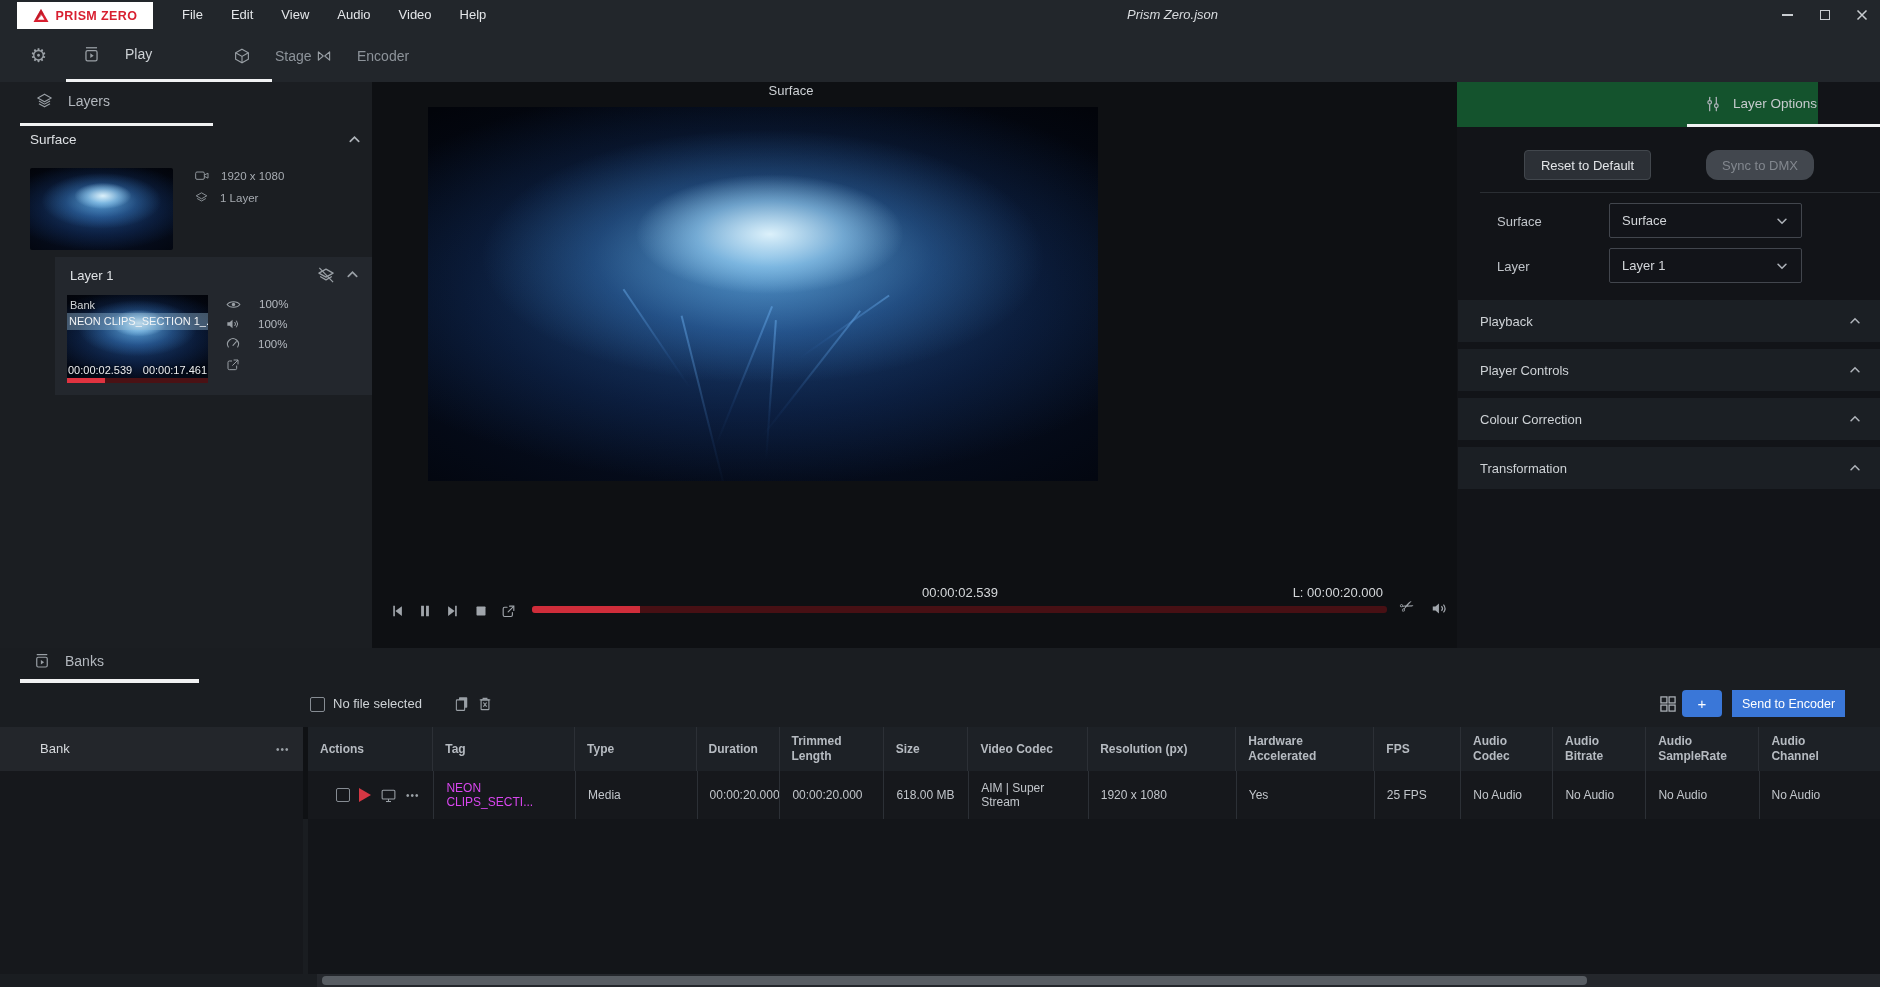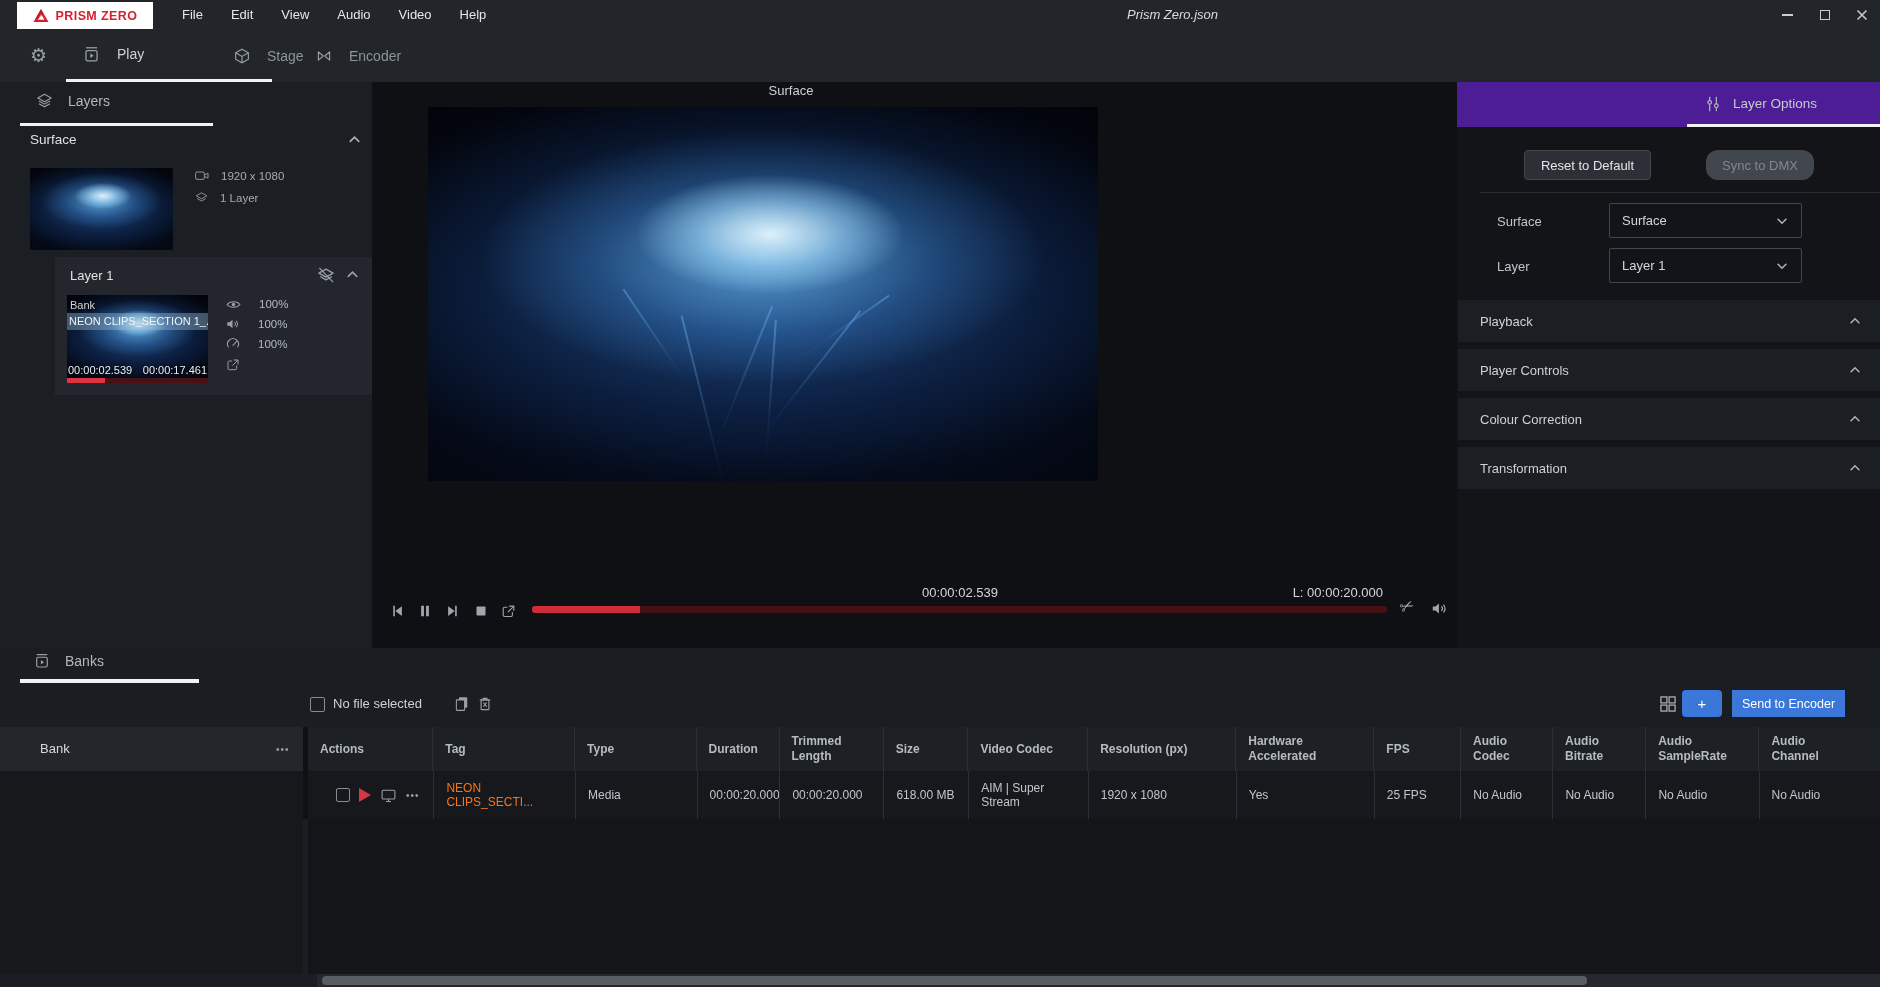--- a/index.html
+++ b/index.html
@@ -22,21 +22,21 @@
                font-style:italic; color:#d9dcdf; font-size:13px; }
   .win-controls { position:absolute; right:0; top:0; height:29px; display:flex; }
   .win-btn { width:37px; height:29px; display:flex; align-items:center; justify-content:center; color:#c9cdd1; }
   .min-glyph { width:11px; height:2px; background:#c9cdd1; display:block; }
   .max-glyph { width:10px; height:10px; border:1.4px solid #c9cdd1; display:block; }
 
   
   .tabbar { position:absolute; left:0; top:29px; width:1880px; height:53px; background:#22262b; }
   .gear { position:absolute; left:30px; top:0; height:53px; display:flex; align-items:center;
           font-size:19px; color:#9aa0a6; }
-  .tab { position:absolute; top:0; height:53px; display:flex; align-items:center; gap:16px;
+  .tab { position:absolute; top:0; height:53px; display:flex; align-items:center; gap:24px;
          color:#8d939a; font-size:14px; }
   .tab .ticon { color:#9aa0a6; }
   .tab-play { left:66px; width:206px; padding-left:16px; border-bottom:3px solid #f1f2f3; color:#cdd1d5; }
   .tab-stage { left:225px; padding:0 8px; }
   .tab-encoder { left:307px; padding:0 8px; }
 
   
   .left-panel { position:absolute; left:0; top:82px; width:372px; height:566px; background:#1b1e22; }
   .panel-tab { position:absolute; display:flex; align-items:center; gap:14px; color:#b3b8be; font-size:14px; }
   .white-underline { position:absolute; height:3px; background:#f1f2f3; }
@@ -93,21 +93,21 @@
   .transport { position:absolute; left:16px; top:520px; display:flex; align-items:center; gap:10px; }
   .tbtn { color:#a0a5ab; display:flex; align-items:center; justify-content:center; }
   .timeline { position:absolute; left:160px; top:524px; width:855px; height:7px; background:#471014; border-radius:3px; }
   .timeline-fill { height:7px; width:12.6%; background:#cf2d3a; border-radius:3px 0 0 3px; }
   .cut-icon { position:absolute; left:1028px; top:514px; font-size:17px; color:#a0a5ab;
               transform:rotate(-25deg); }
   .spk-big { position:absolute; left:1058px; top:517px; color:#a0a5ab; }
 
   
   .right-panel { position:absolute; left:1457px; top:82px; width:423px; height:566px; background:#121418; }
-  .rp-header { position:absolute; left:0; top:0; width:423px; height:45px; background:#4c1d95;text-align:center; }
+  .rp-header { position:absolute; left:0; top:0; width:361px; height:45px; background:#14532d;text-align:center; }
   .rp-title { position:absolute; left:276px; top:14px; color:#c6cacd; font-size:13.5px; }
   .rp-icon { position:absolute; left:246px; top:12px; color:#aeb3b9; }
   .rp-underline { position:absolute; left:230px; bottom:0; width:193px; height:3px; background:#f1f2f3; }
   .btn-reset { position:absolute; left:67px; top:68px; width:127px; height:30px; background:#2c3036;
                border:1px solid #42474d; border-radius:4px; color:#e3e5e8; font-size:13px;
                display:flex; align-items:center; justify-content:center; }
   .btn-sync { position:absolute; left:249px; top:68px; width:108px; height:30px; background:#42474e;
               border:none; border-radius:12px; color:#82878e; font-size:13px;
               display:flex; align-items:center; justify-content:center; }
   .rp-divider { position:absolute; left:23px; top:110px; width:400px; height:1px; background:#2a2e33; }
@@ -141,21 +141,21 @@
   .tcell { display:flex; align-items:center; padding:0 12px; border-left:1px solid #2c3036;
            font-size:12px; color:#c2c6cb; overflow:hidden; }
   .tcell:first-child { border-left:none; }
   .thead .tcell { color:#b6bbc1; font-weight:bold; line-height:1.25; }
   .c0{width:133px;} .c1{width:152px;} .c2{width:130px;} .c3{width:88px;} .c4{width:111px;}
   .c5{width:90px;} .c6{width:128px;} .c7{width:123px;} .c8{width:148px;margin-left:33px;} .c9{width:92px;}
   .c10{width:98px;} .c11{width:99px;} .c12{width:121px;} .c13{width:130px;}
   .wrap60 { display:block; width:62px; }
   .wrap75 { display:block; width:78px; }
   .wrap55 { display:block; width:58px; }
-  .tag-cell { color:#f97316; }
+  .tag-cell { color:#d946ef; }
   .actions-cell { gap:9px; padding-left:28px; }
   .play-tri { width:0; height:0; border-left:12px solid #d43743; border-top:7px solid transparent;
               border-bottom:7px solid transparent; }
   .bank-list { position:absolute; left:0; top:123px; width:303px; height:203px; background:#16181c; }
   .table-empty { position:absolute; left:308px; top:171px; width:1572px; height:155px; background:#131519; }
   .hscroll-track { position:absolute; left:317px; top:326px; width:1563px; height:13px; background:#24272c; }
   .hscroll-thumb { position:absolute; left:5px; top:2px; width:1265px; height:9px; border-radius:4px; background:#585d63; }
 </style>
 </head>
 <body>

